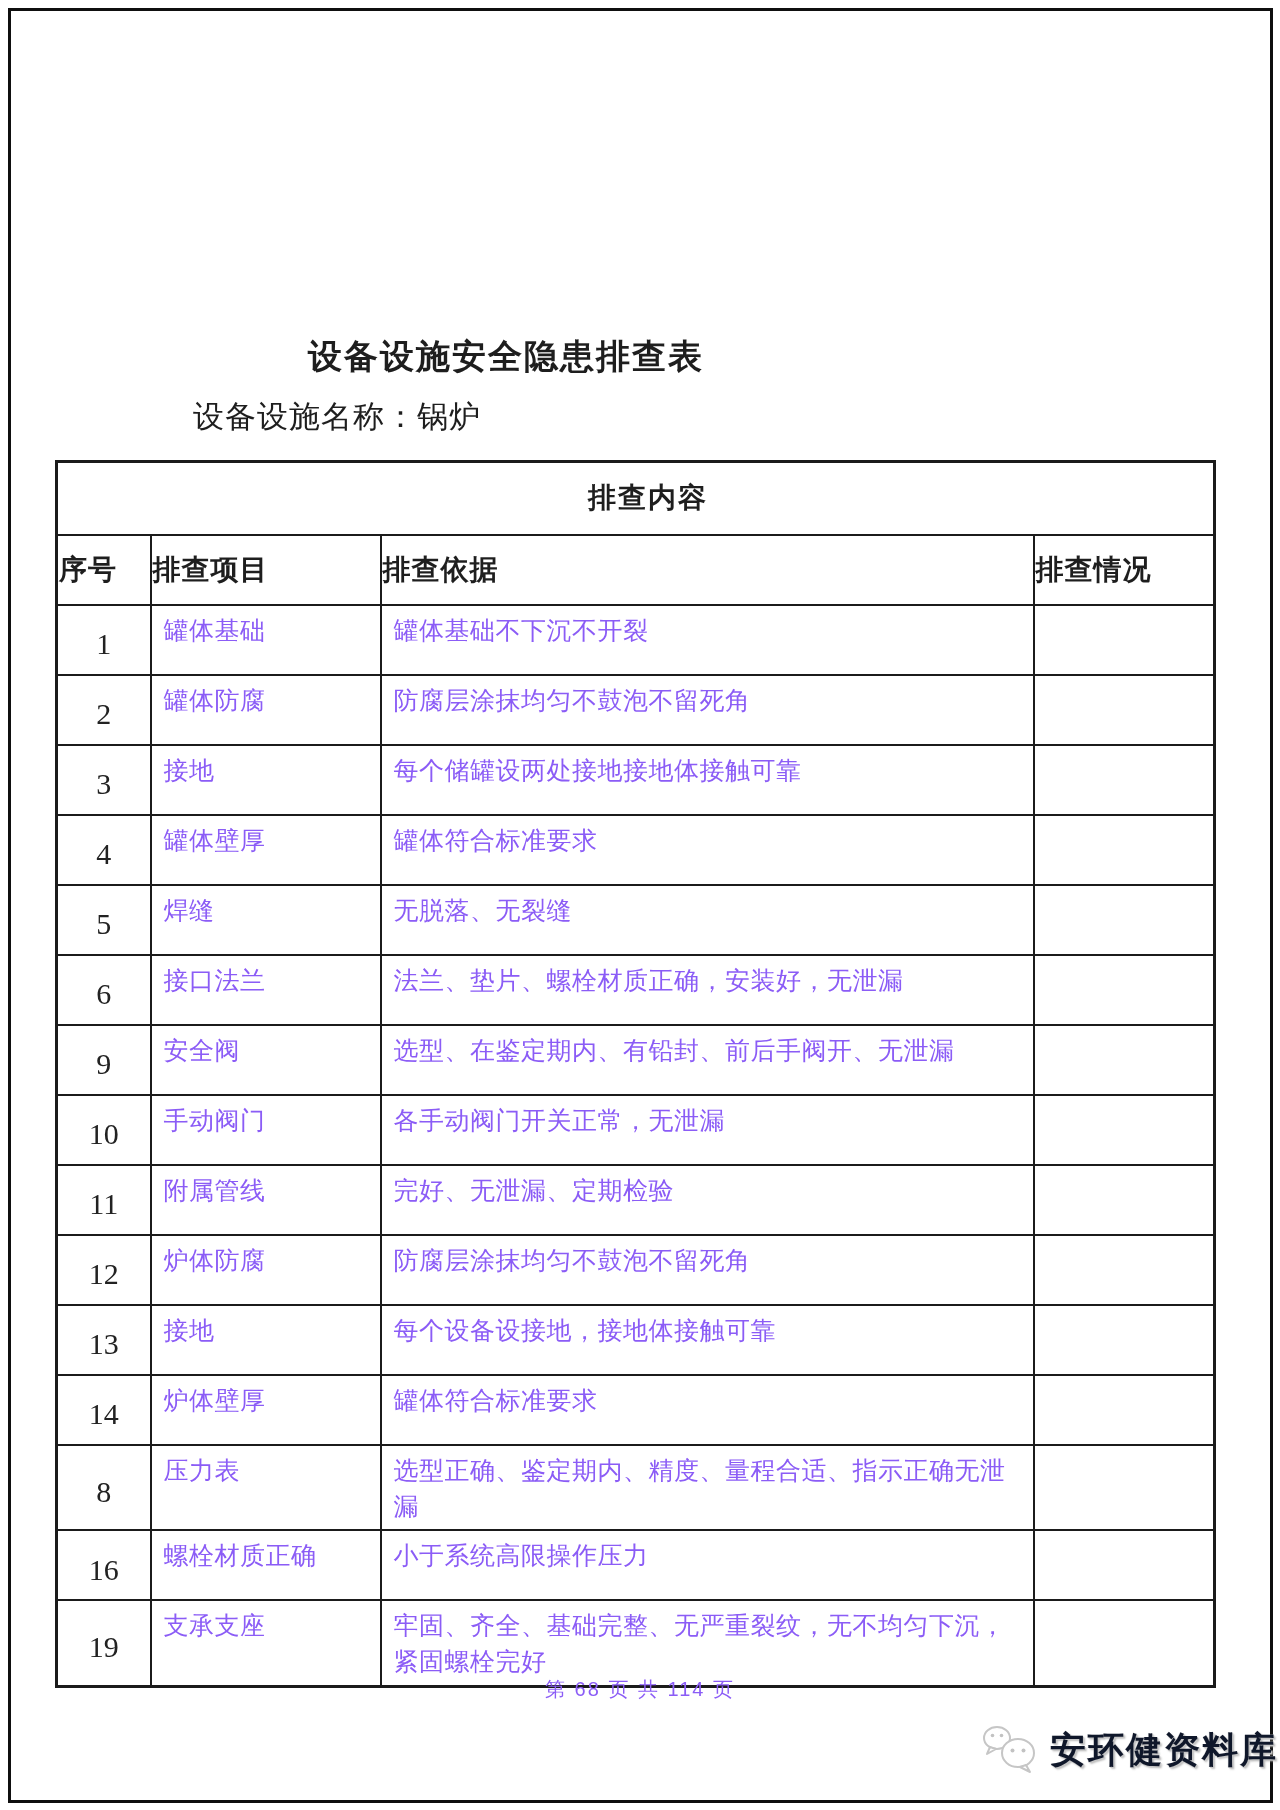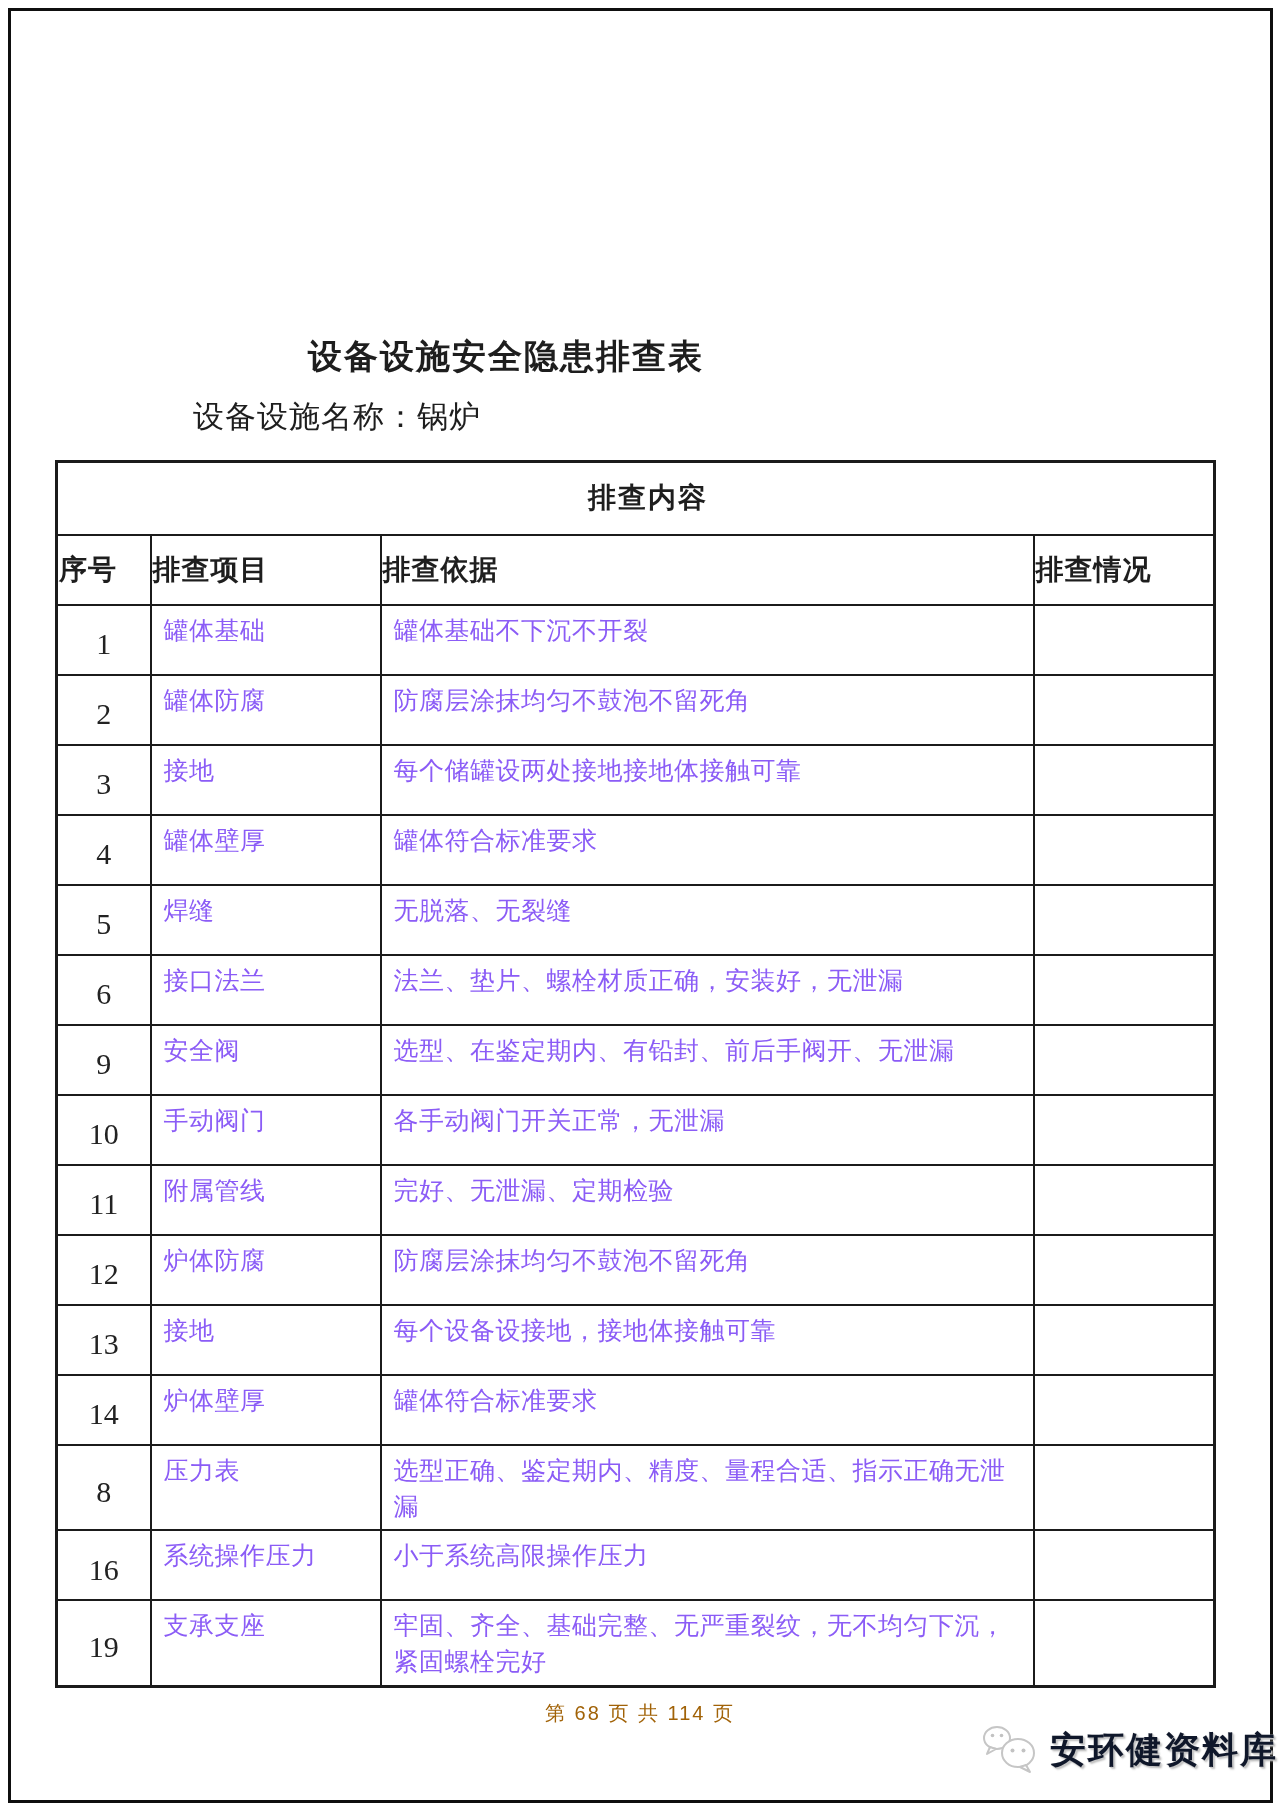--- a/index.html
+++ b/index.html
@@ -39,21 +39,21 @@
     padding-top:10px;color:#222;
   }
   td.td-item, td.td-basis{
     font-size:25px;vertical-align:top;padding:7px 12px 4px 12px;
     line-height:1.45;color:#8b5cf6;letter-spacing:0.5px;
   }
   td.td-status{vertical-align:middle;}
   .footer{
     position:absolute;top:1676px;left:0;width:1280px;text-align:center;
     font-family:"Liberation Sans","DejaVu Sans",sans-serif;
-    font-size:20px;color:#a16207;letter-spacing:2px;margin-top:24px;
+    font-size:20px;color:#8b5cf6;letter-spacing:2px;
   }
   .watermark{
     position:absolute;top:1722px;left:980px;height:56px;
     display:flex;align-items:center;white-space:nowrap;
   }
   .wm-icon{flex:0 0 auto;margin-right:8px;}
   .wm-text{
     font-size:36px;font-weight:bold;letter-spacing:2px;
     color:#0f172a;
     text-shadow:1px 1px 0 #c6c6c6, 2px 2px 2px #bdbdbd, -0.5px -0.5px 0 #e3e3e3;
@@ -161,21 +161,21 @@
           <td class="td-status"></td>
         </tr>
         <tr>
           <td class="td-no">8</td>
           <td class="td-item">压力表</td>
           <td class="td-basis">选型正确、鉴定期内、精度、量程合适、指示正确无泄漏</td>
           <td class="td-status"></td>
         </tr>
         <tr>
           <td class="td-no">16</td>
-          <td class="td-item">系统操作压力</td>
+          <td class="td-item">螺栓材质正确</td>
           <td class="td-basis">小于系统高限操作压力</td>
           <td class="td-status"></td>
         </tr>
         <tr>
           <td class="td-no">19</td>
           <td class="td-item">支承支座</td>
           <td class="td-basis">牢固、齐全、基础完整、无严重裂纹，无不均匀下沉，紧固螺栓完好</td>
           <td class="td-status"></td>
         </tr>
       </tbody>

